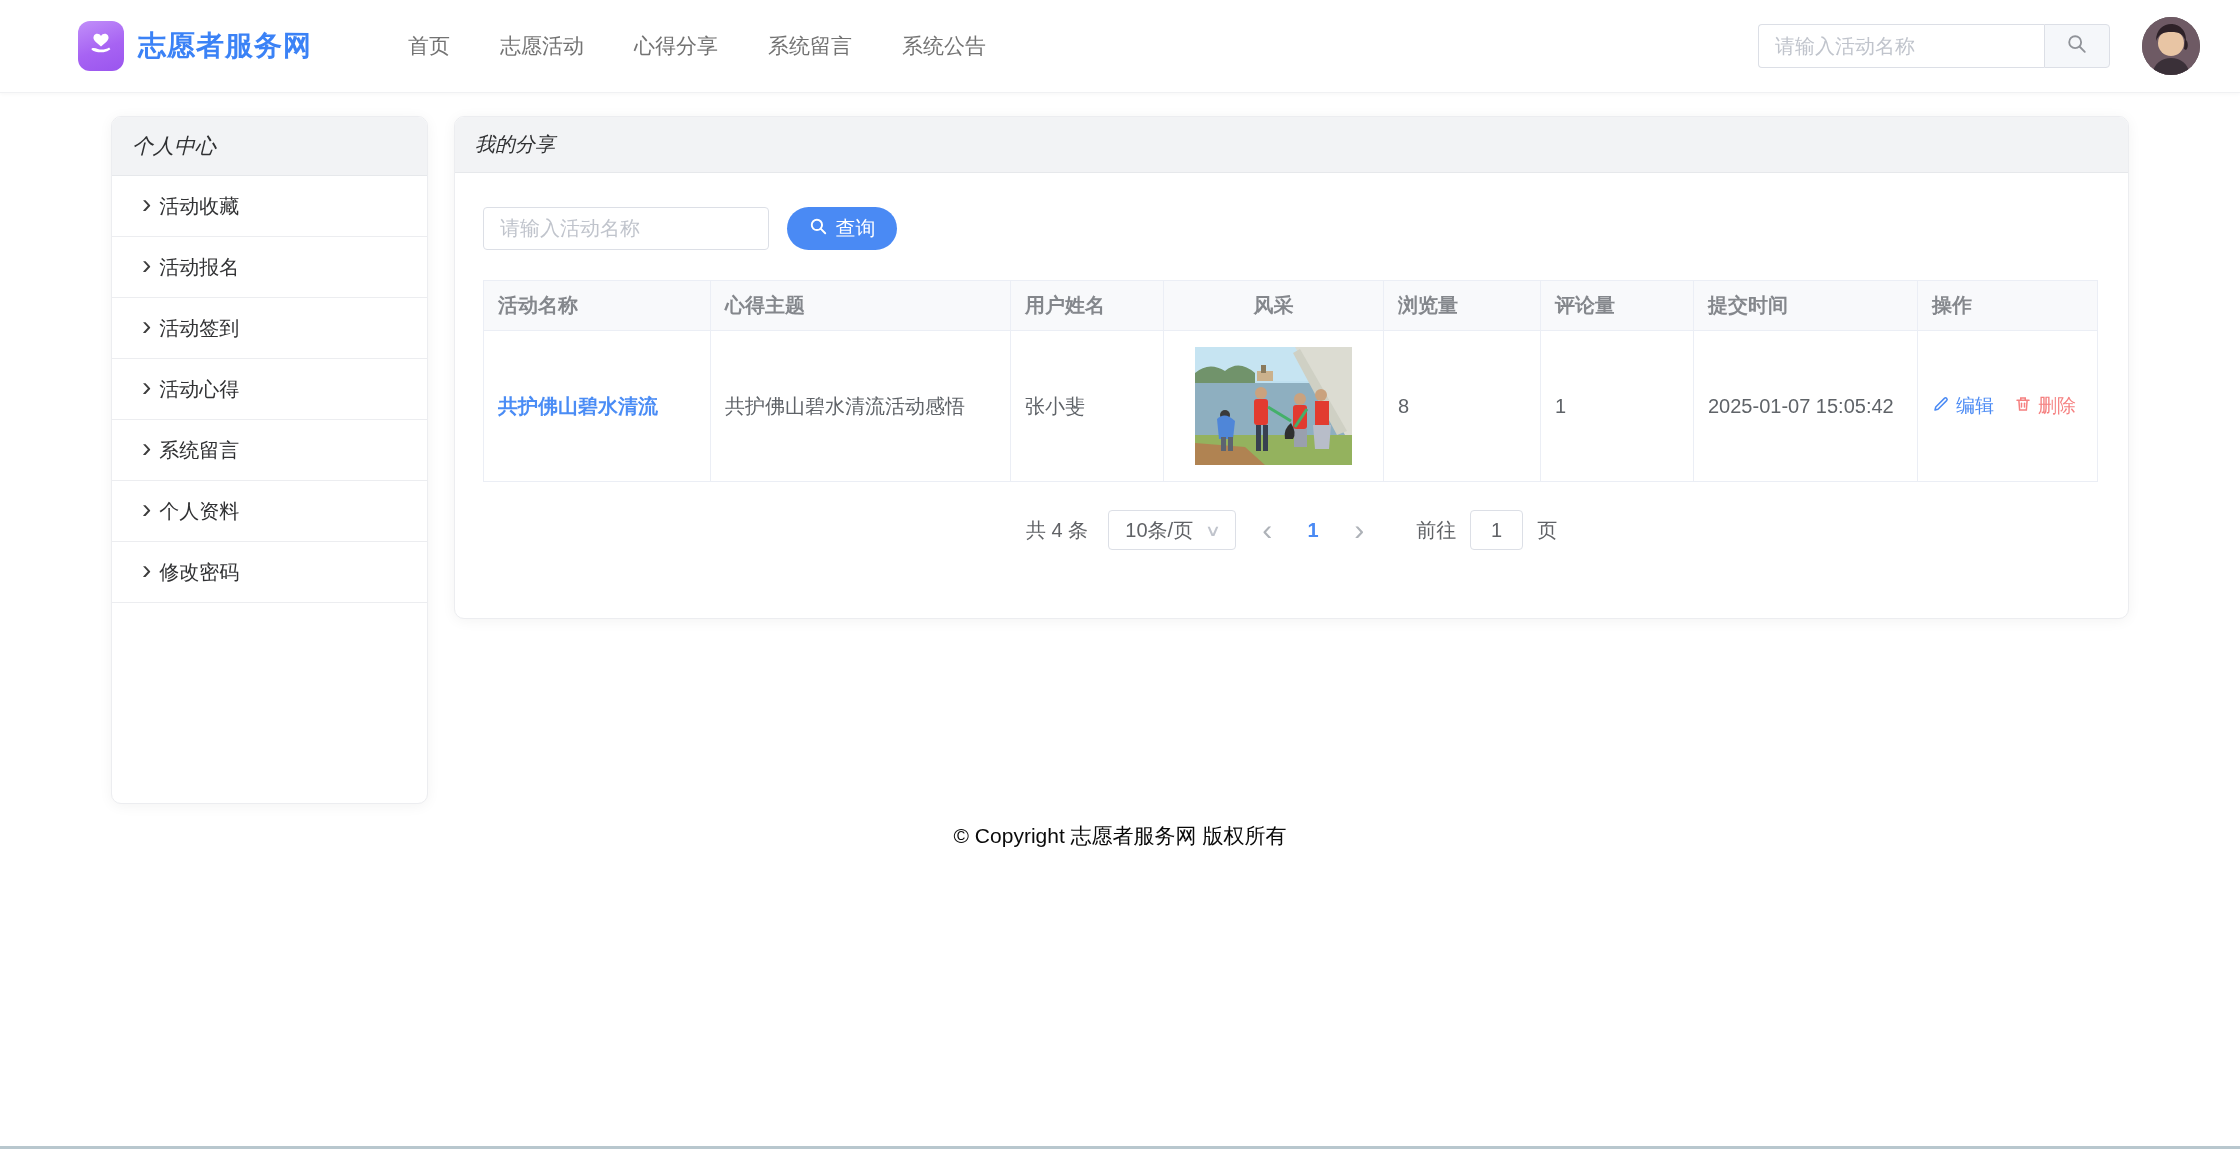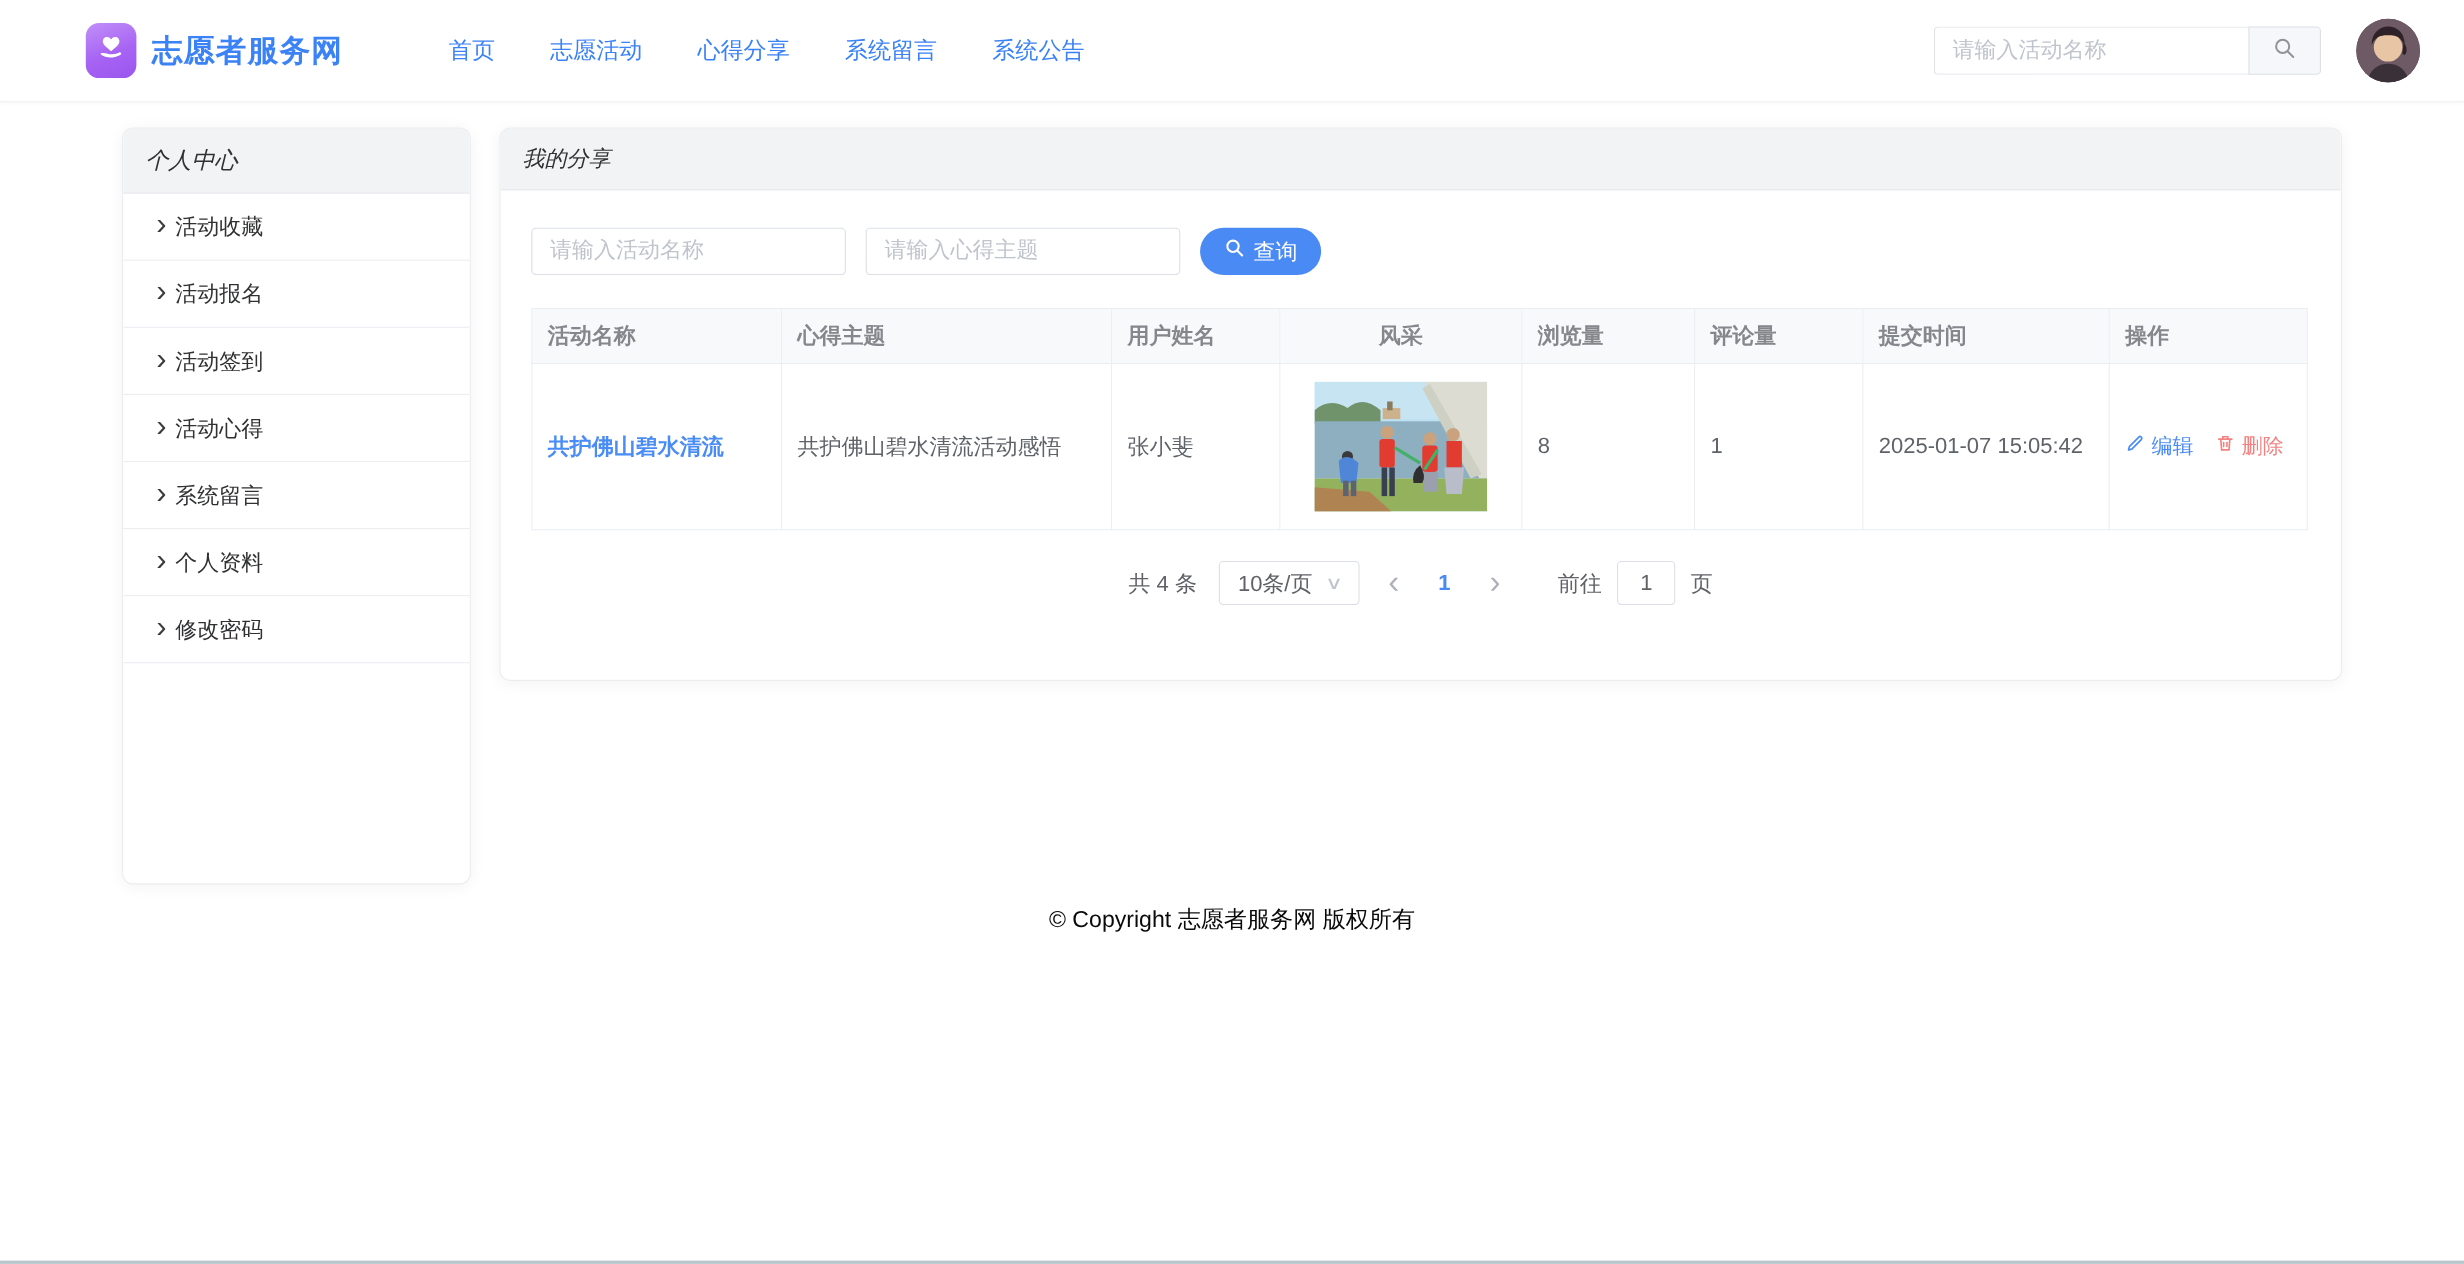--- a/index.html
+++ b/index.html
@@ -3,21 +3,21 @@
 <meta charset="utf-8">
 <style>
   * { margin:0; padding:0; box-sizing:border-box; }
   html,body { width:2240px; height:1149px; background:#fff; font-family:"Liberation Sans","DejaVu Sans",sans-serif; color:#303133; overflow:hidden; position:relative; }
 
   
   .topbar { height:93px; background:#fff; display:flex; align-items:center; padding:0 40px 0 78px; border-bottom:1px solid #f0f1f3; box-shadow:0 1px 4px rgba(0,0,0,.04); position:relative; z-index:5; }
   .logo-box { width:46px; height:50px; border-radius:12px; background:linear-gradient(160deg,#c18ff9 0%,#a763f3 55%,#9a55ee 100%); display:flex; align-items:center; justify-content:center; flex:0 0 auto; }
   .brand-title { font-size:28px; font-weight:800; color:#3b82f6; margin-left:14px; letter-spacing:1px; }
   .nav { display:flex; margin-left:96px; gap:50px; }
-  .nav-item { font-size:21px; color:#3b82f6; cursor:pointer; white-space:nowrap; }
+  .nav-item { font-size:21px; color:#737373; cursor:pointer; white-space:nowrap; }
   .top-spacer { flex:1; }
   .hsearch { display:flex; align-items:stretch; height:44px; }
   .hsearch input { width:286px; border:1px solid #dcdfe6; border-right:none; border-radius:4px 0 0 4px; padding:0 16px; font-size:20px; color:#606266; outline:none; font-family:inherit; }
   .hsearch input::placeholder { color:#c0c4cc; }
   .hsearch-btn { width:66px; background:#f5f7fa; border:1px solid #dcdfe6; border-radius:0 4px 4px 0; display:flex; align-items:center; justify-content:center; cursor:pointer; color:#909399; }
   .avatar { width:58px; height:58px; border-radius:50%; overflow:hidden; margin-left:32px; flex:0 0 auto; cursor:pointer; background:#5a4a52; }
 
   
   .content { display:flex; align-items:flex-start; padding:23px 0 0 111px; gap:26px; }
   .card { background:#fff; border:1px solid #ecedf0; border-radius:10px; box-shadow:0 2px 14px rgba(0,0,0,.05); overflow:hidden; }
@@ -142,21 +142,20 @@
       <span>修改密码</span>
     </div>
   </aside>
 
   <section class="card main-card">
     <div class="card-header">我的分享</div>
     <div class="main-body">
 
       <div class="filters">
         <input class="f-input" type="text" placeholder="请输入活动名称" style="">
-        <input class="f-input" type="text" placeholder="请输入心得主题" style="">
         <button class="query-btn">
           <span>
             <svg width="19" height="19" viewBox="0 0 24 24" fill="none" stroke="#ffffff" stroke-width="2.4" stroke-linecap="round">
               <circle cx="10" cy="10" r="6.5"></circle>
                 <line x1="15" y1="15" x2="20.5" y2="20.5"></line>
             </svg>
           </span>
           <span>查询</span>
         </button>
       </div>

